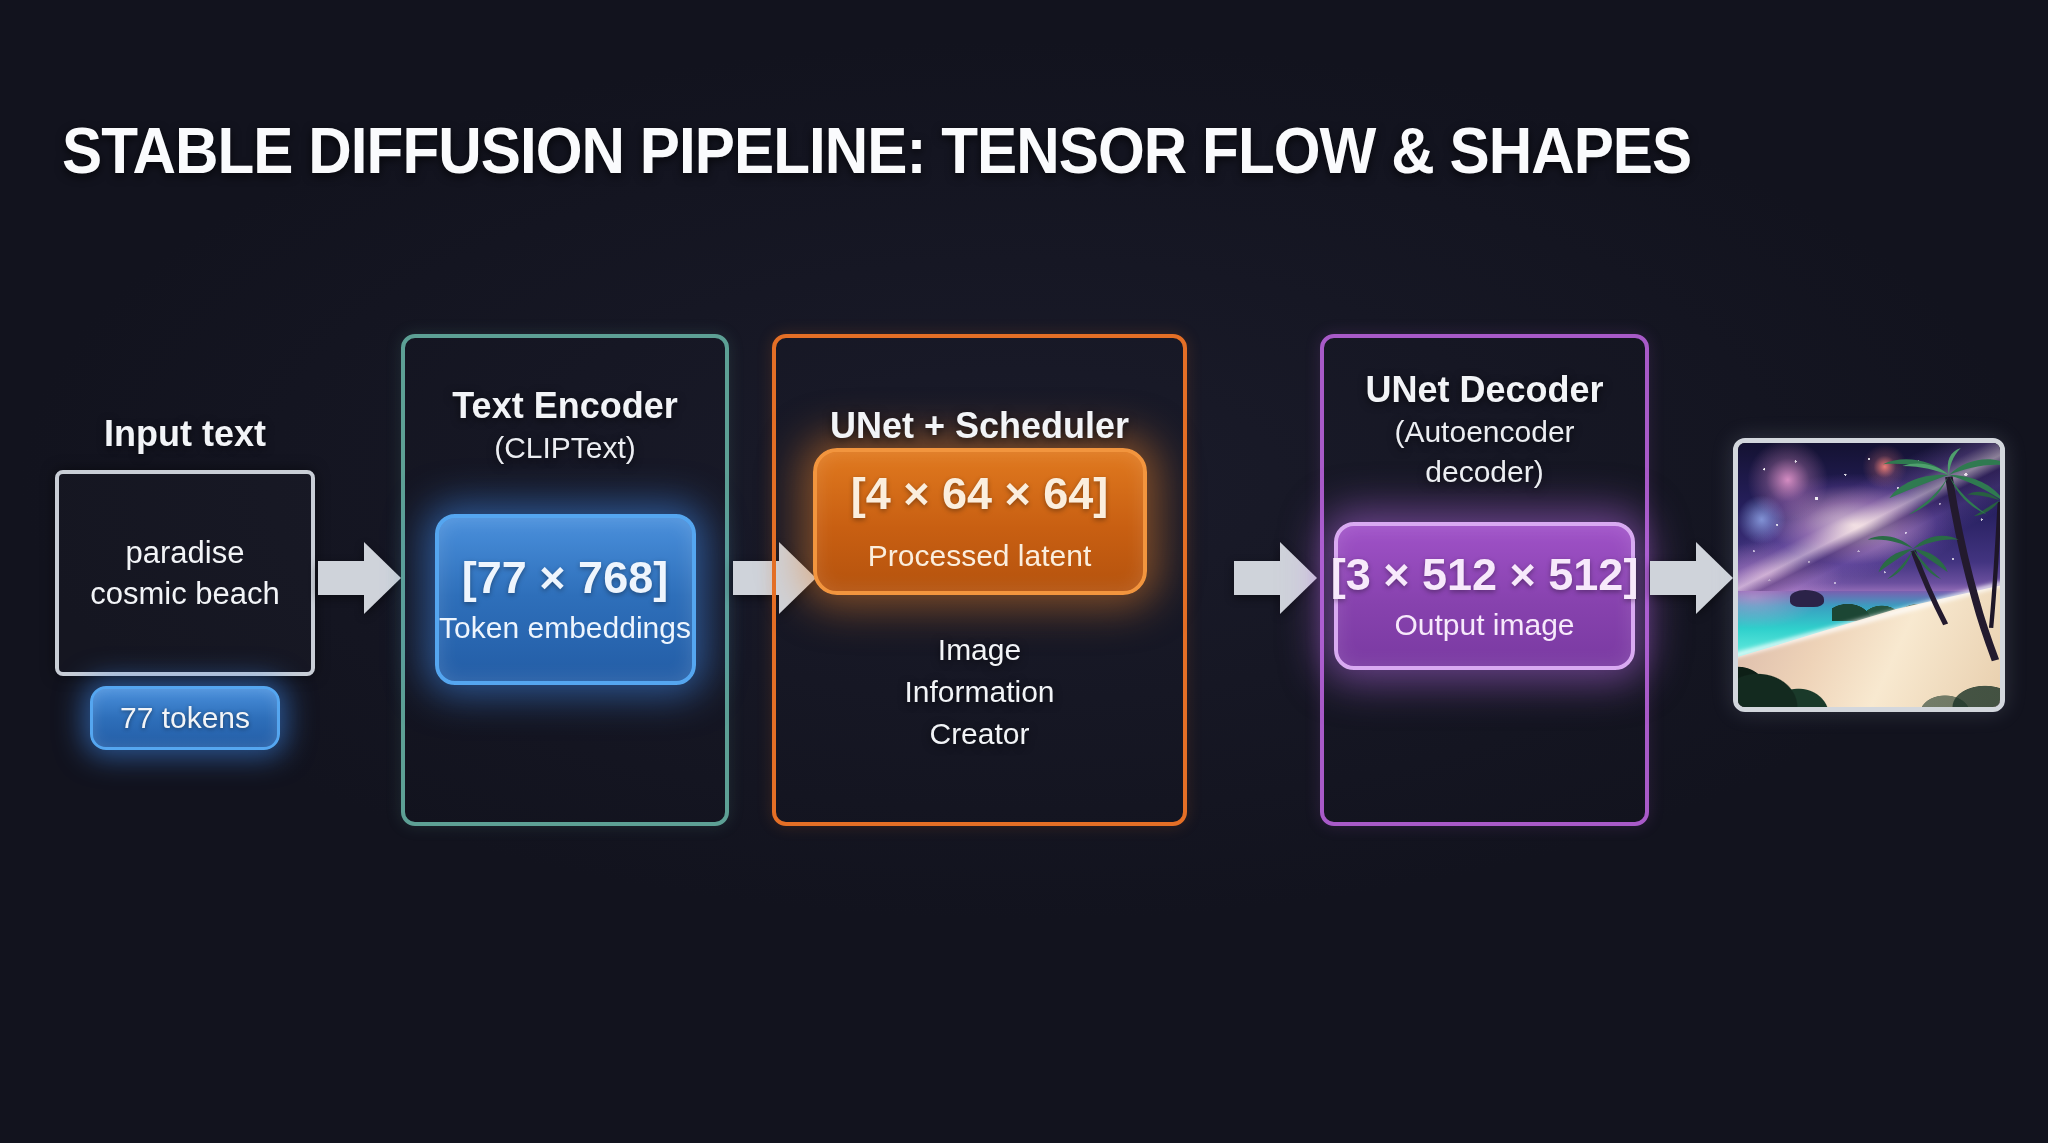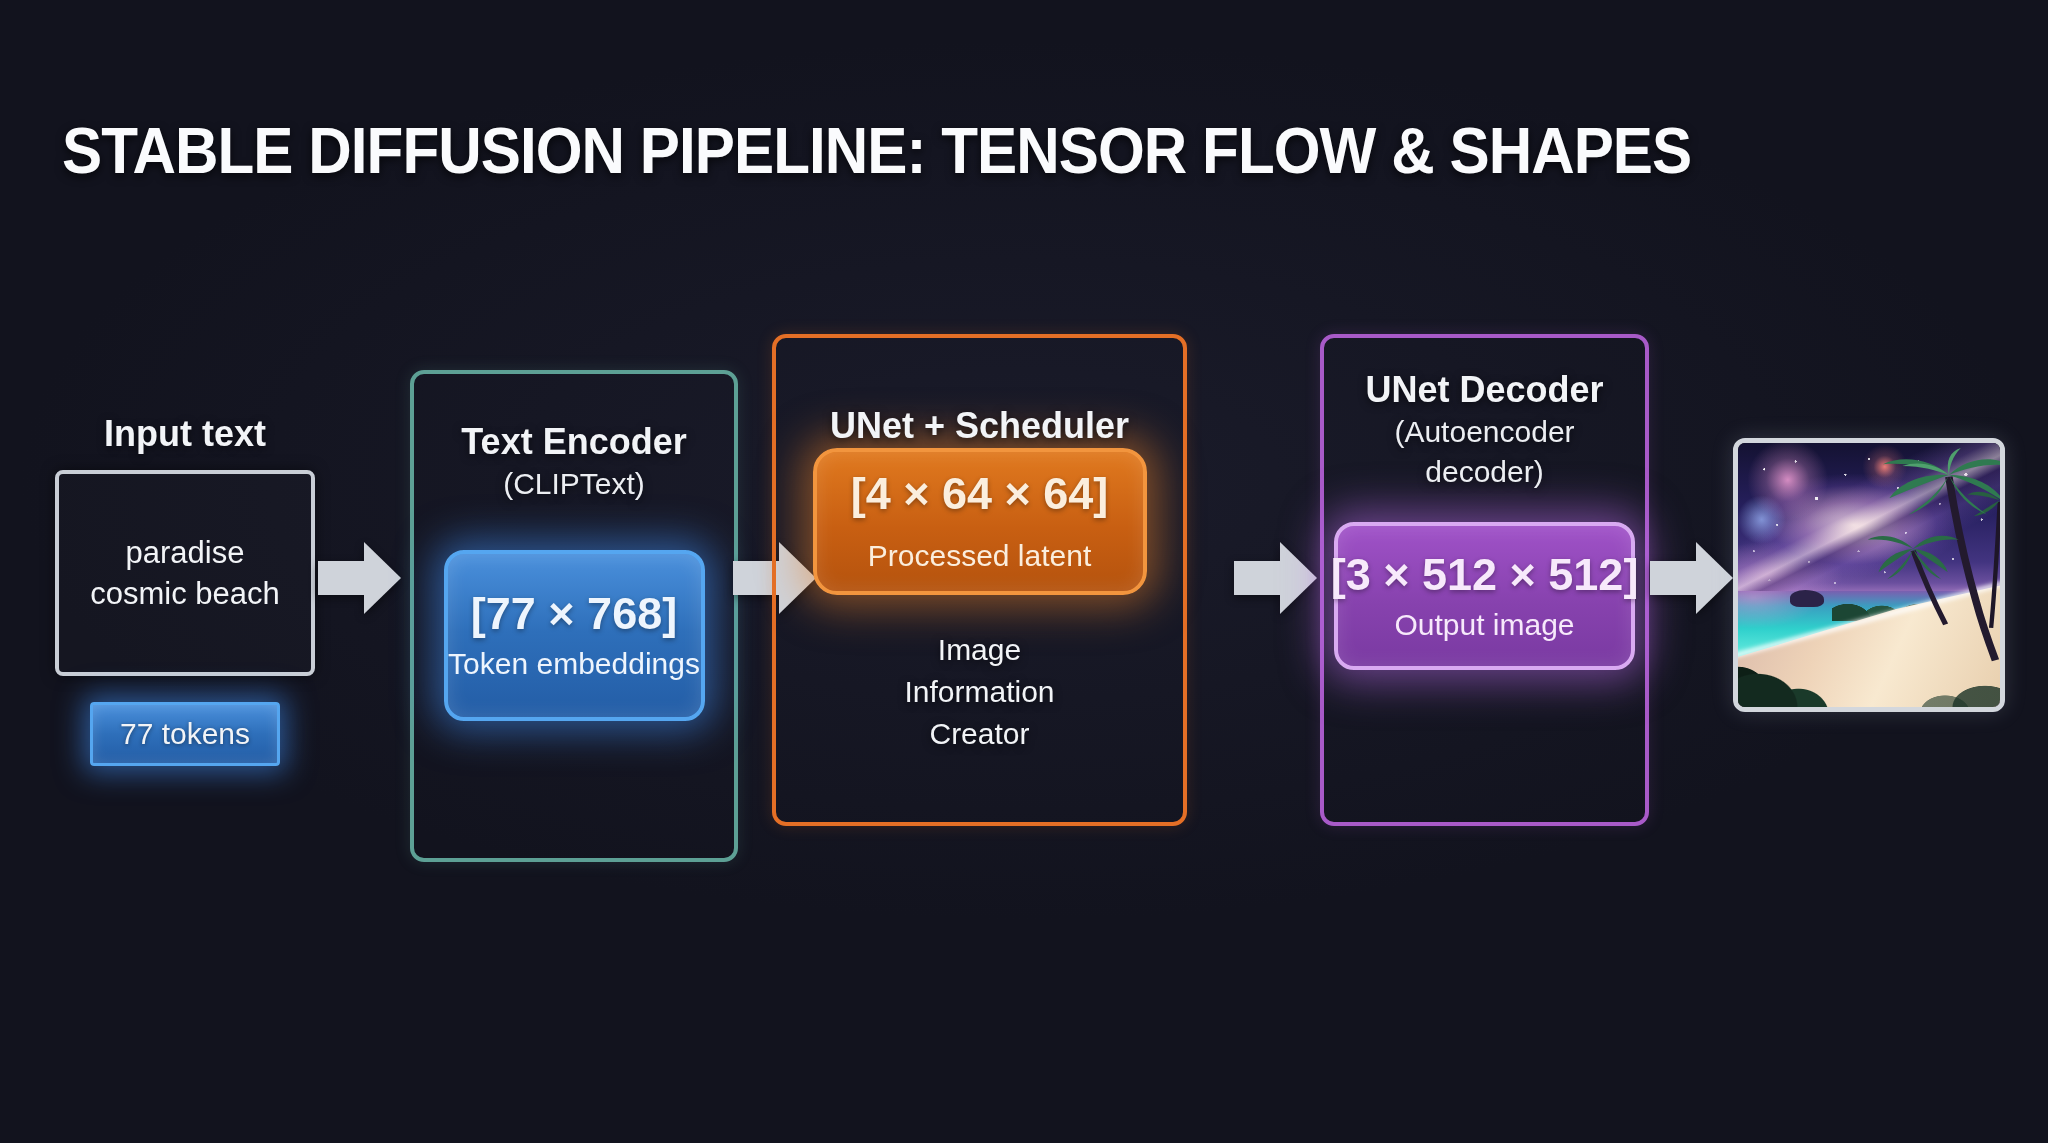--- a/index.html
+++ b/index.html
@@ -25,32 +25,32 @@
   
   .stage-input{left:55px;top:412px;width:260px;}
   .prompt-box{
     margin-top:14px;height:198px;border:4px solid var(--panel-border-gray,#c9ced6);
     border-radius:8px;background:rgba(255,255,255,.015);
     display:flex;align-items:center;
     box-shadow:0 0 14px rgba(0,0,0,.5);
   }
   .prompt-text{font-size:31px;line-height:41px;padding:0 28px;}
   .badge{
-    margin:26px auto 0;width:max-content;padding:0 27px;height:58px;
+    margin:10px auto 0;width:max-content;padding:0 27px;height:58px;
     display:flex;align-items:center;justify-content:center;
-    font-size:30px;border-radius:4px;
+    font-size:30px;border-radius:16px;
     background:linear-gradient(180deg,#4a90dc 0%,#2e6fba 50%,#235da6 100%);
     border:3px solid var(--blue-border,#55a6f0);
     box-shadow:0 0 28px 7px rgba(64,140,240,.55), inset 0 0 14px rgba(255,255,255,.15);
     text-shadow:0 1px 4px rgba(0,0,0,.45);
   }
   
-  .stage-encoder{left:410px;top:334px;width:328px;height:492px;padding-top:46px;
+  .stage-encoder{left:401px;top:334px;width:328px;height:492px;padding-top:46px;
     border:4px solid var(--encoder-border,#5da095);border-radius:14px;
-    box-shadow:0 0 16px rgba(93,160,149,.18);margin-top:36px;}
+    box-shadow:0 0 16px rgba(93,160,149,.18);}
   .stage-unet{left:772px;top:334px;width:415px;height:492px;padding-top:66px;
     border:4px solid var(--unet-border,#e46f26);border-radius:14px;
     box-shadow:0 0 16px rgba(228,111,38,.18);}
   .stage-decoder{left:1320px;top:334px;width:329px;height:492px;padding-top:30px;
     border:4px solid var(--decoder-border,#a85ac8);border-radius:14px;
     box-shadow:0 0 16px rgba(168,90,200,.18);}
   .stage-decoder .stage-subtitle{padding:0 34px;}
   
   .tensor{
     display:flex;flex-direction:column;align-items:center;justify-content:center;

